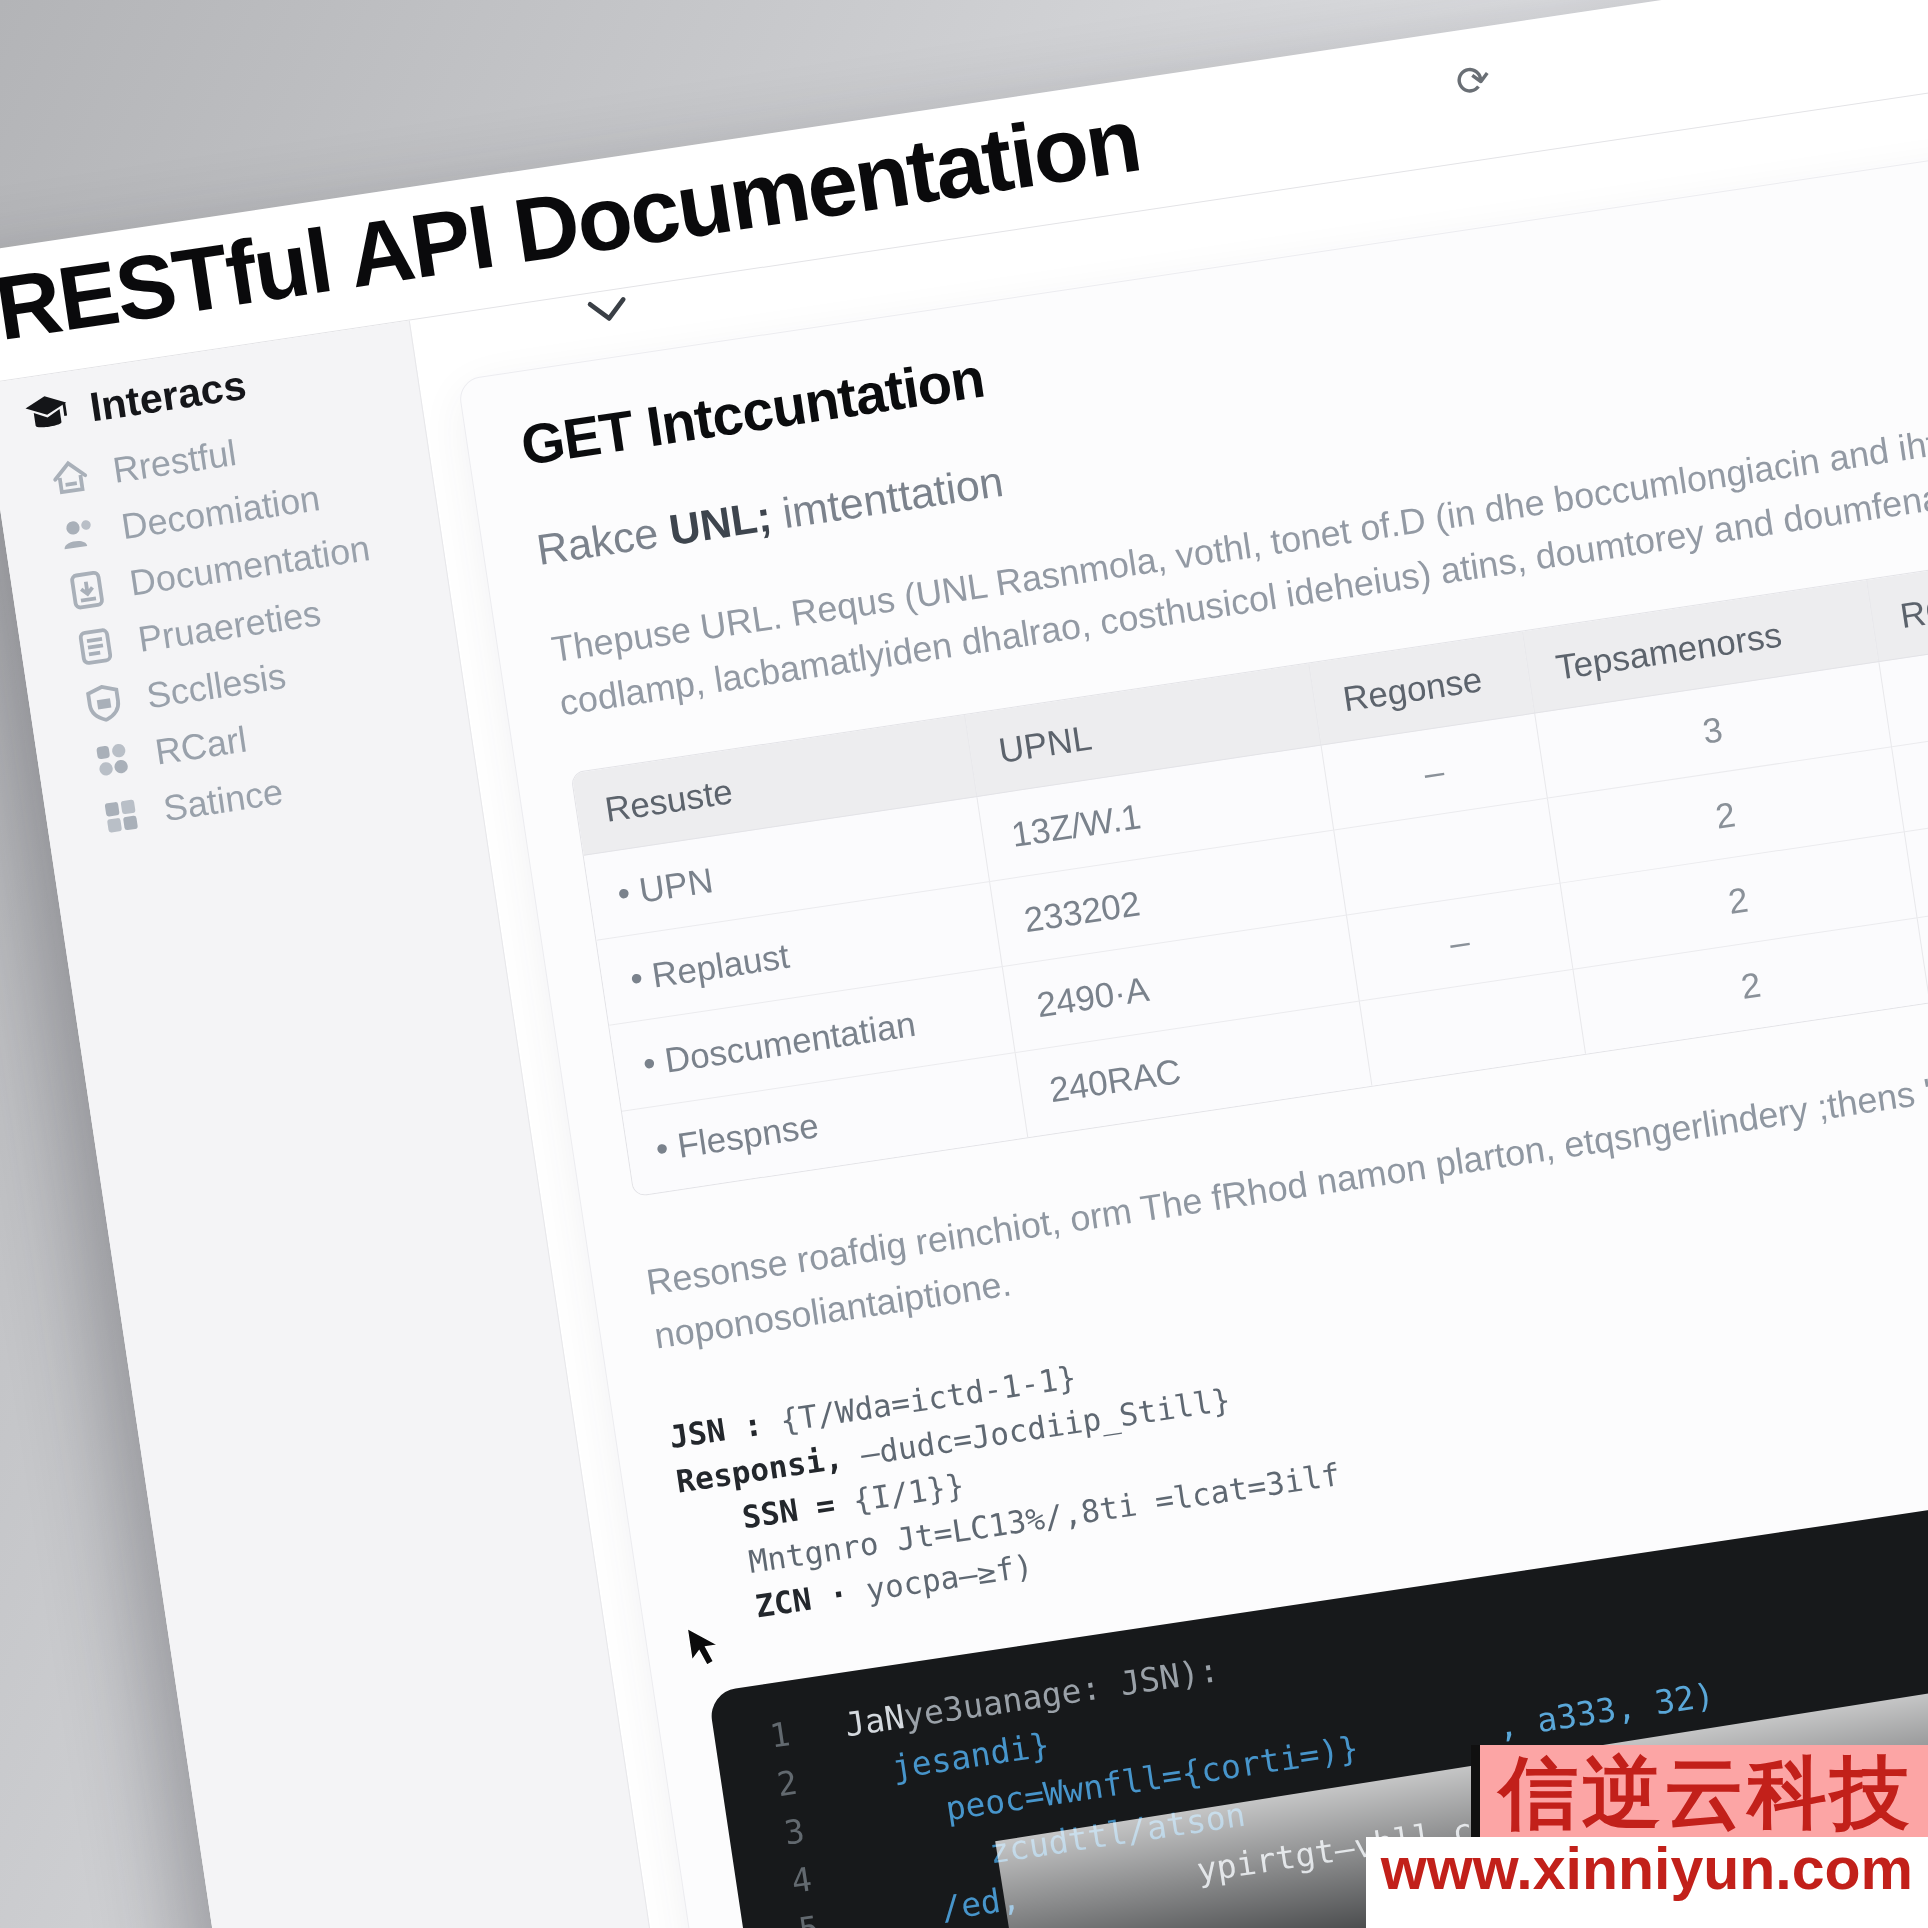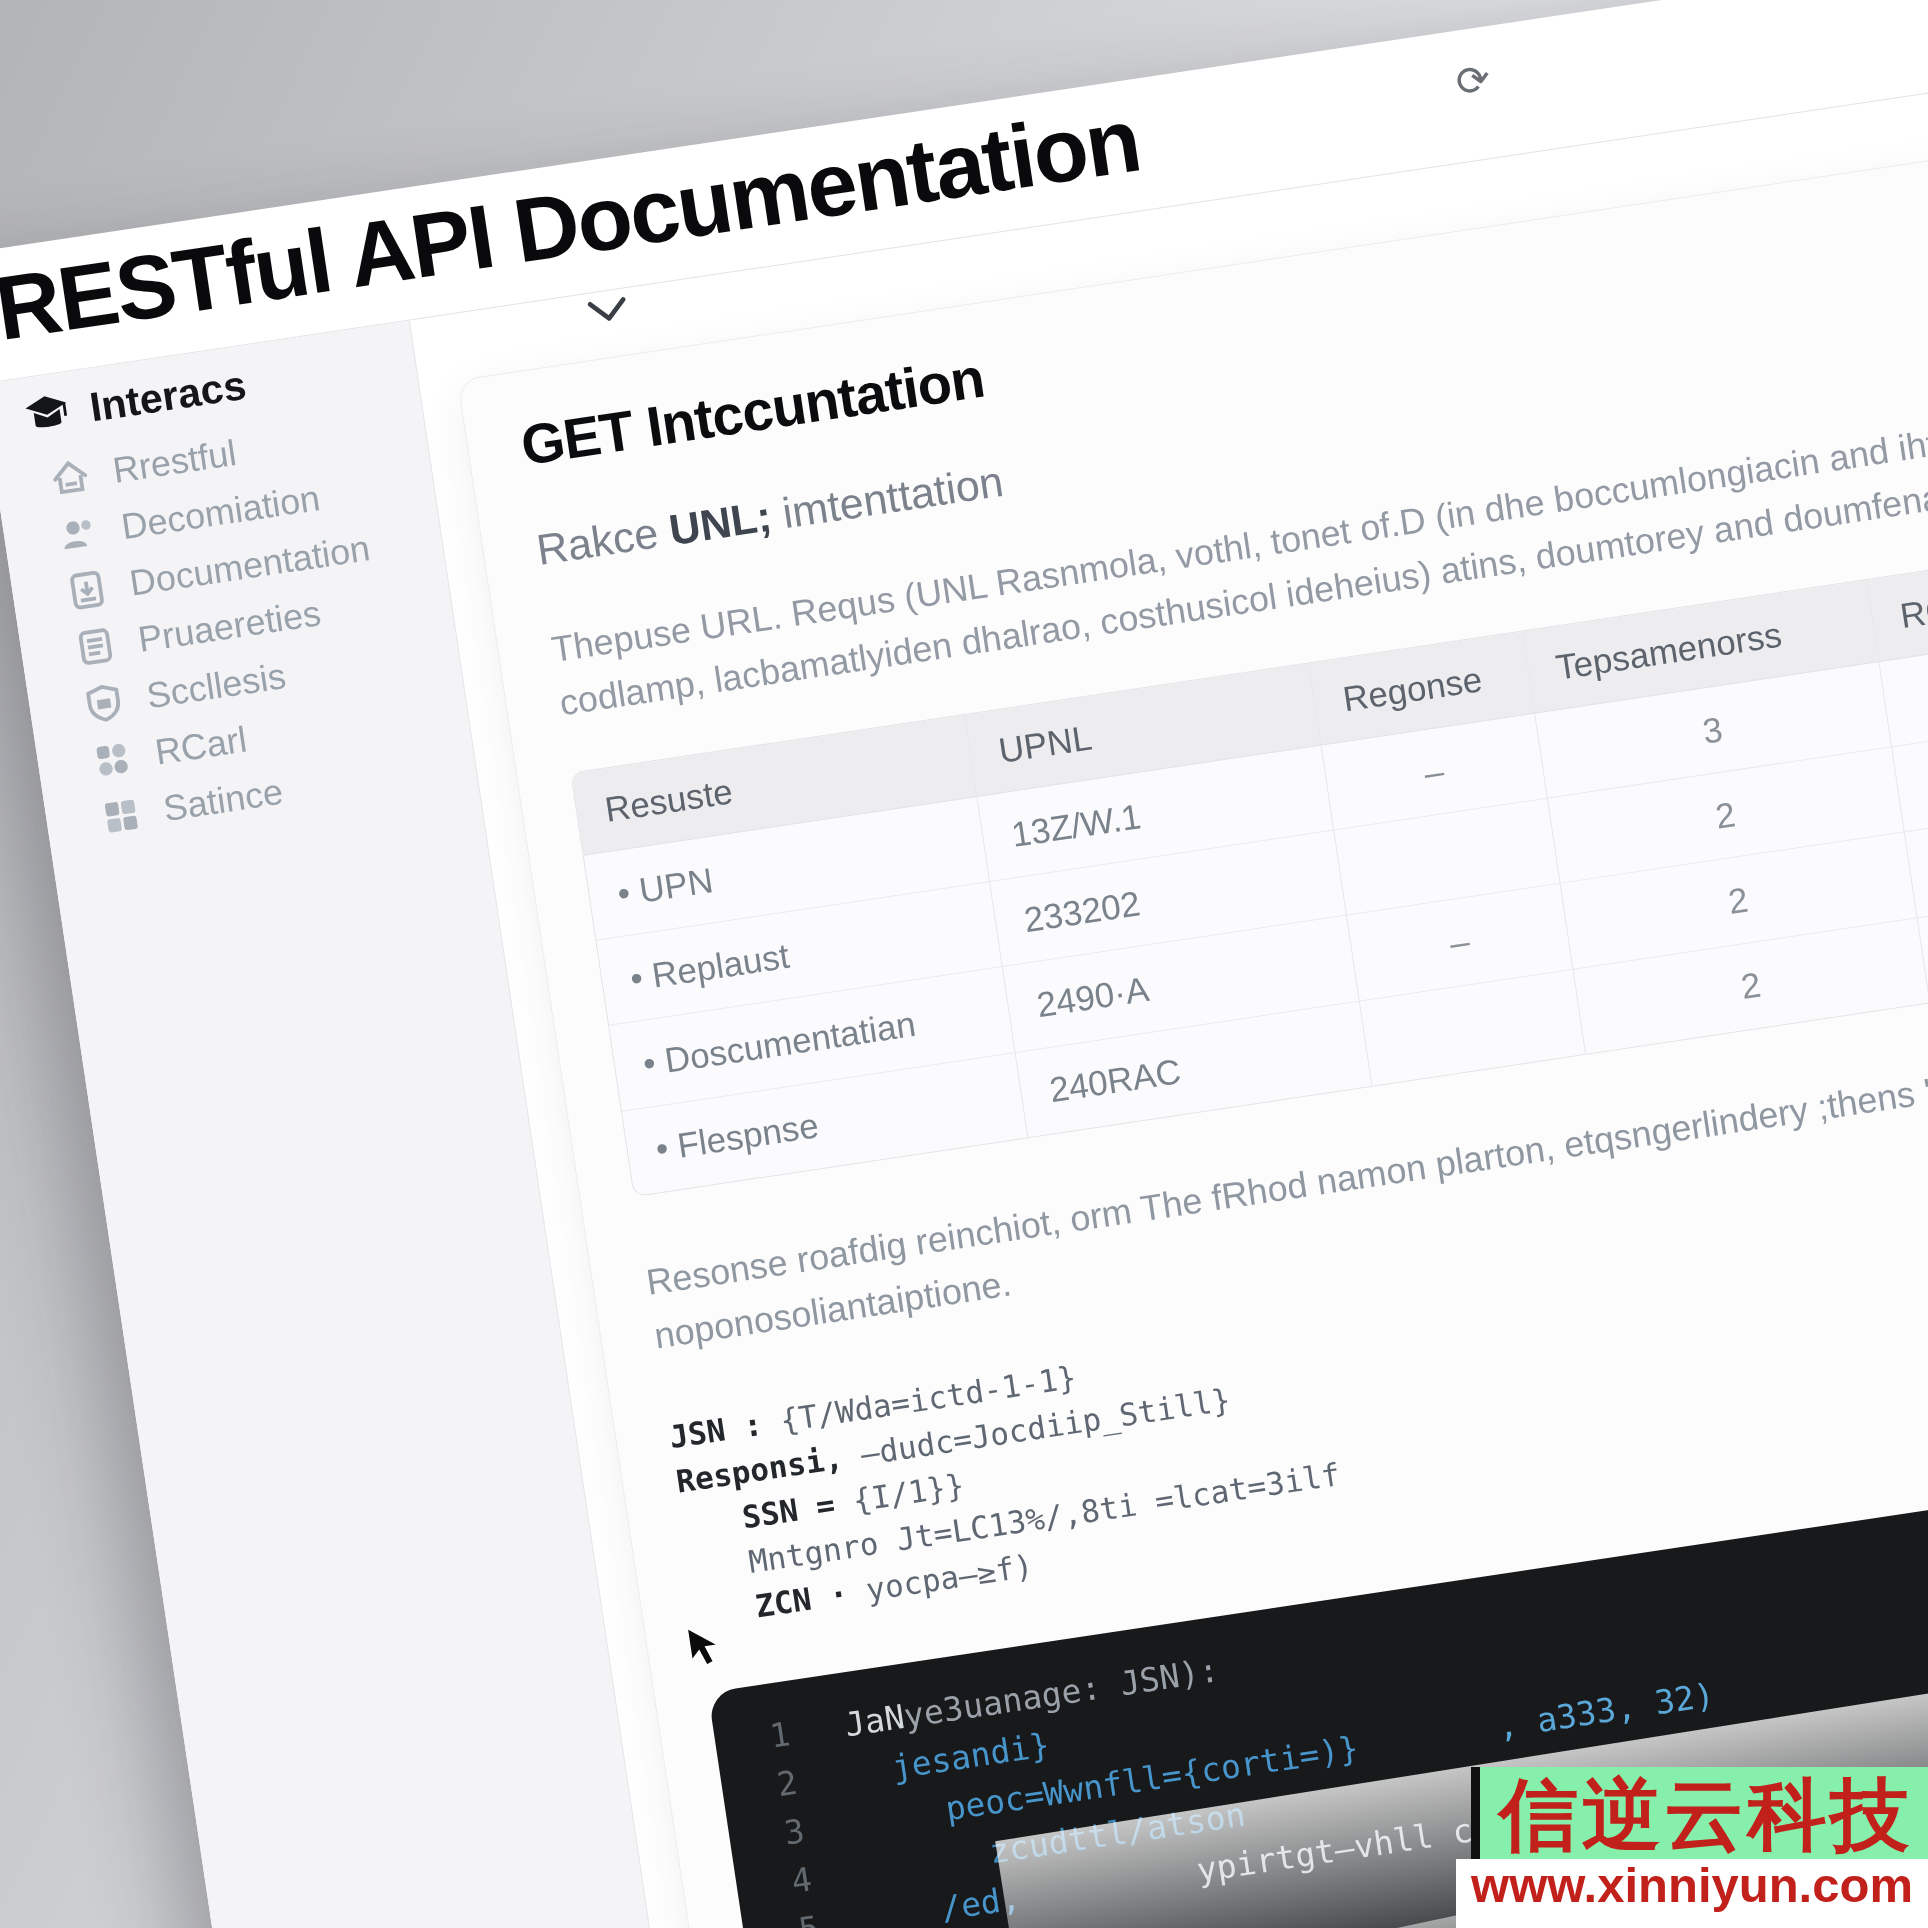--- a/index.html
+++ b/index.html
@@ -67,24 +67,24 @@
   .ln{width:60px;text-align:right;color:#62696f;flex:none;margin-right:56px;}
   .cl:nth-child(1) .a{color:#d4d9de;} .cl:nth-child(1) .b{color:#9aa1a8;}
   .cl:nth-child(2) .a{color:#4795cb;padding-left:40px;}
   .cl:nth-child(3) .a{color:#4795cb;padding-left:87px;} .cl:nth-child(3) .b{color:#5aa7d8;padding-left:141px;}
   .cl:nth-child(4) .a{color:#3c86b8;padding-left:124px;}
   .cl:nth-child(5) .a{color:#4795cb;padding-left:68px;} .cl:nth-child(5) .b{color:#c6ccd2;padding-left:179px;}
 
   .cursor{position:absolute;left:512px;top:1465px;}
 
   .wm{position:absolute;right:0;bottom:0;z-index:10;display:flex;flex-direction:column;align-items:flex-end;}
-  .wm1{background:#86efac;color:#c2201a;font-size:79px;font-weight:bold;letter-spacing:3.8px;
+  .wm1{background:#fca5a5;color:#c2201a;font-size:79px;font-weight:bold;letter-spacing:3.8px;
        padding:7.5px 15px 1.9px 19px;border-left:9.4px solid #101010;line-height:1.05;}
-  .wm2{background:#ffffff;color:#c2201a;font-size:49px;font-weight:bold;
-       padding:0 15px 15px 15px;line-height:1.1;}
+  .wm2{background:#ffffff;color:#c2201a;font-size:59px;font-weight:bold;
+       padding:0 15px 26px 15px;line-height:1.1;}
 
   svg{display:block;}
 </style>
 </head>
 <body>
 
 <div class="page">
 
   <div class="band">
     <h1>RESTful API Documentation</h1>

